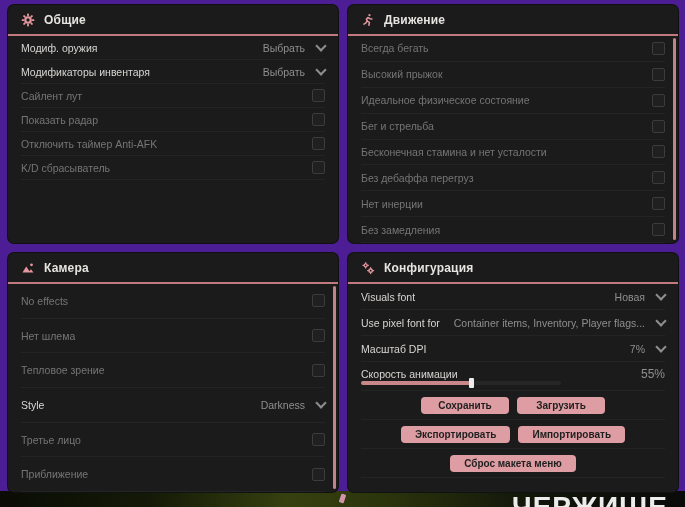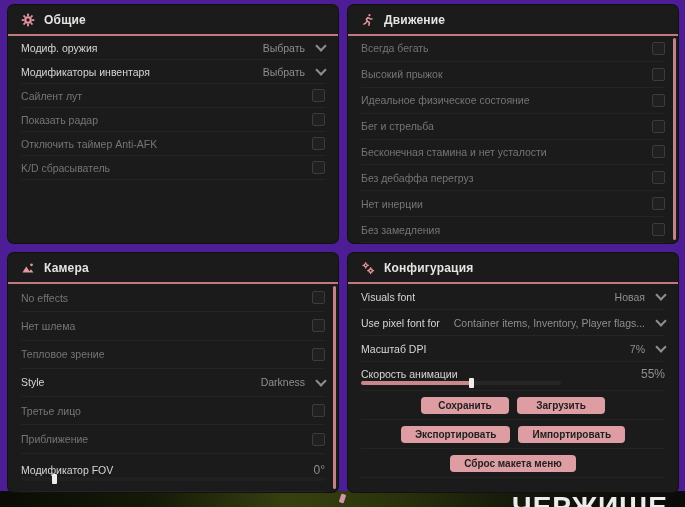--- a/index.html
+++ b/index.html
@@ -188,30 +188,20 @@
             </span>
           </div>
           <div class="row">
             <span class="row-label">Третье лицо</span>
             <span class="checkbox"></span>
           </div>
           <div class="row">
             <span class="row-label">Приближение</span>
             <span class="checkbox"></span>
           </div>
-          <div class="row slider-row">
-            <div class="slider-top">
-              <span class="row-label em">Модификатор FOV</span>
-              <span class="slider-value">0°</span>
-            </div>
-            <div class="slider-track ghost">
-              <div class="slider-fill" style="width: 0%;"></div>
-              <div class="slider-handle" style="left: calc(11% - 2px);"></div>
-            </div>
-          </div>
         </div>
   <div class="scrollbar"></div>
       </section>
 
   <section class="panel panel-config" style="left: 348px; top: 253px; height: 239px;">
     <header class="panel-header">
       <span class="icon">
             <svg viewBox="0 0 24 24" width="14" height="14" fill="#e4979e">
               <g>
                 <circle cx="8" cy="7.5" r="3.6"></circle>

